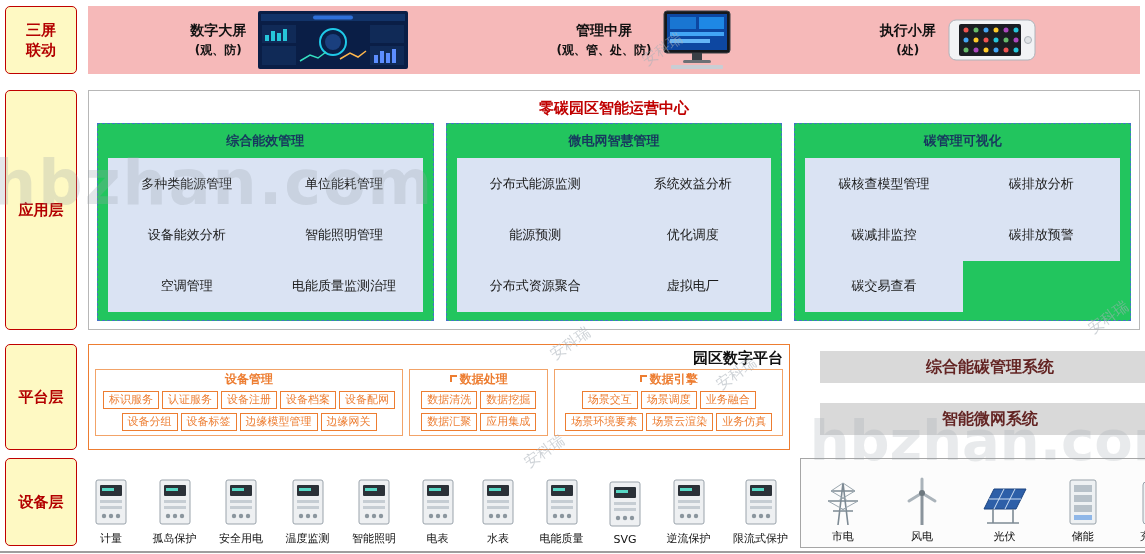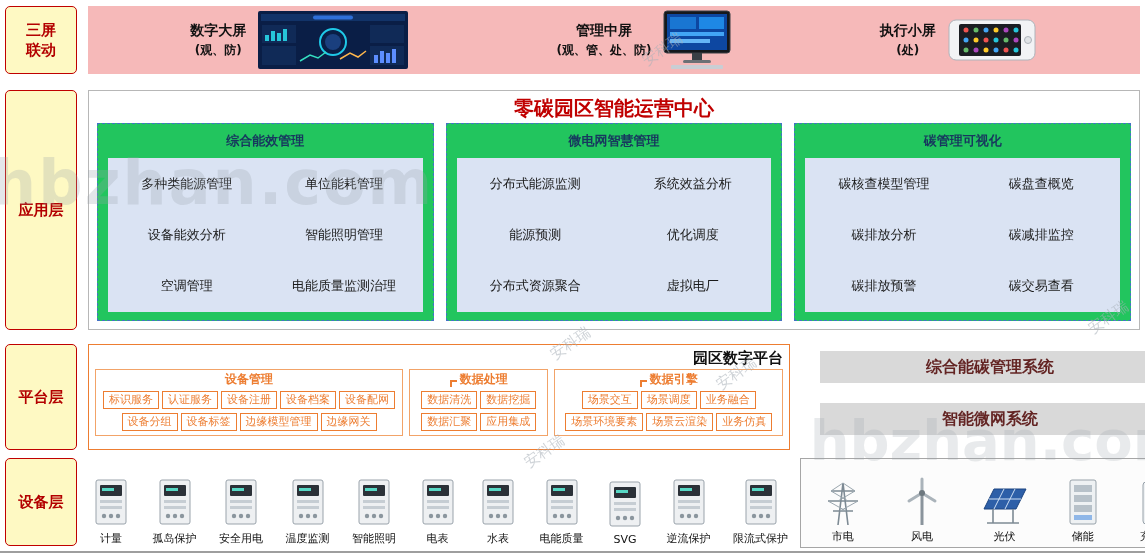--- a/index.html
+++ b/index.html
@@ -26,36 +26,36 @@
   
   .top-band { position:absolute; left:88px; top:6px; width:1052px; height:68px; background:#f6b9b9;
     display:flex; align-items:center; justify-content:space-around; padding:0 28px; z-index:1; }
   .screen-group { display:flex; align-items:center; gap:12px; }
   .screen-title { font-size:14px; font-weight:bold; color:#111; text-align:center; }
   .screen-sub { font-size:12px; font-weight:bold; color:#111; text-align:center; margin-top:2px; }
 
   
   .app-box { position:absolute; left:88px; top:90px; width:1052px; height:240px; background:#fff;
     border:1px solid #b7b7b7; padding:5px 8px 8px; display:flex; flex-direction:column; z-index:1; }
-  .app-title { text-align:center; color:#c00000; font-weight:bold; font-size:20px; line-height:24px; }
+  .app-title { text-align:center; color:#c00000; font-weight:bold; font-size:15px; line-height:24px; }
   .app-groups { display:flex; gap:12px; flex:1; margin-top:3px; }
   .app-group { flex:1; border:1.5px dashed #4472c4; padding:8px 10px; display:flex; flex-direction:column; background:#22c55e; }
   .group-title { text-align:center; font-weight:bold; font-size:13px; color:#17375e; margin-bottom:8px; }
   .group-grid { display:grid; grid-template-columns:1fr 1fr; flex:1; }
   .app-item { background:#dae3f3; display:flex; align-items:center; justify-content:center;
     font-size:13px; color:#1a1a1a; text-align:center; padding:0 2px; }
 
   
   .plat-box { position:absolute; left:88px; top:344px; width:702px; height:106px; background:#fff;
     border:1.5px solid #ed7d31; padding:2px 6px 4px; z-index:1; }
   .plat-title { text-align:right; font-weight:bold; font-size:15px; color:#111; line-height:22px; }
   .plat-sections { display:flex; gap:6px; align-items:stretch; }
   .plat-section { border:1px solid #f2a368; padding:2px 4px 4px; background:#fff; }
   .sec-device { flex:3; } .sec-data { flex:1.3; } .sec-engine { flex:2.2; }
-  .sec-title { display:flex; align-items:flex-end; justify-content:center; gap:3px; color:#ed7d31;
+  .sec-title { display:flex; align-items:flex-start; justify-content:center; gap:3px; color:#ed7d31;
     font-weight:bold; font-size:12px; line-height:15px; }
   .corner { width:7px; height:7px; border-left:2px solid #ed7d31; border-top:2px solid #ed7d31;
     display:inline-block; margin-top:3px; }
   .plat-row { display:flex; gap:3px; justify-content:center; margin-top:4px; }
   .plat-item { border:1px solid #ed7d31; color:#ed7d31; background:#fff; font-size:11px;
     line-height:16px; padding:0 5px; white-space:nowrap; }
 
   .sys-box { position:absolute; left:820px; width:340px; height:32px; background:#d9d9d9;
     display:flex; align-items:center; justify-content:center; font-size:16px; font-weight:bold;
     color:#632423; z-index:1; }
@@ -234,23 +234,20 @@
             </div>
 </div>
       </div>
       <div class="app-group">
         <div class="group-title">碳管理可视化</div>
         <div class="group-grid">
   <div class="app-item">
               <span>碳核查模型管理</span>
             </div>
 
-  <div class="app-item">
-              <span>碳盘查概览</span>
-            </div>
 
   <div class="app-item">
               <span>碳排放分析</span>
             </div>
 
   <div class="app-item">
               <span>碳减排监控</span>
             </div>
 
   <div class="app-item">

